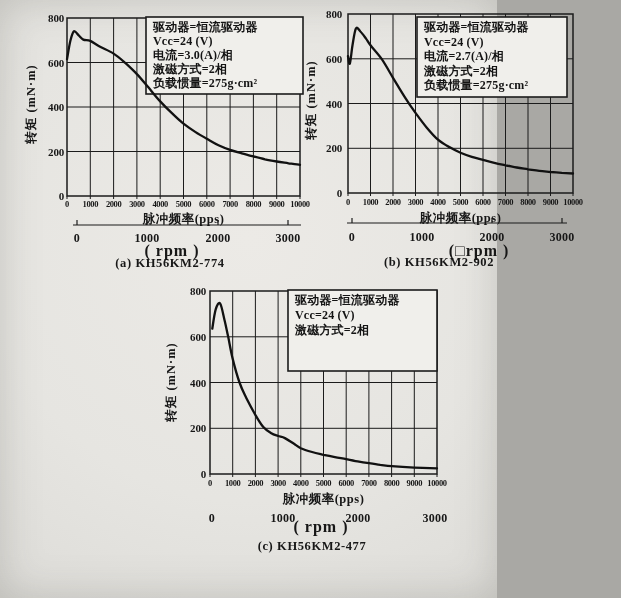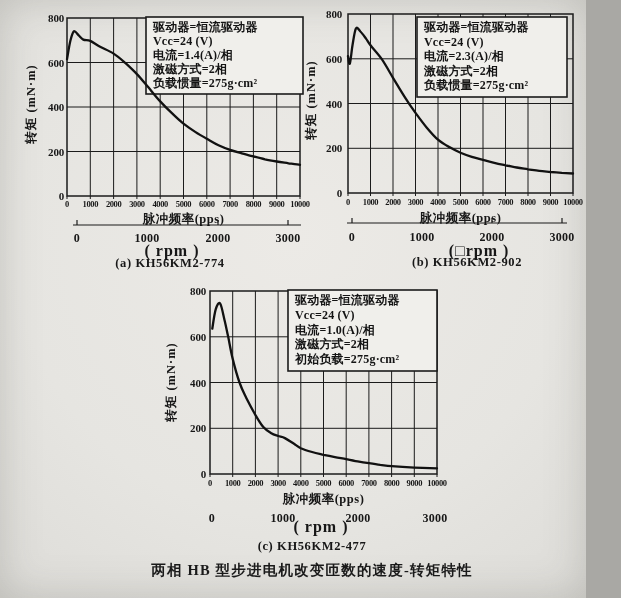--- a/index.html
+++ b/index.html
@@ -2,21 +2,21 @@
 <html><head>
 <meta charset="utf-8">
 <style>
   html,body{margin:0;padding:0;}
   body{
     width:621px;height:598px;overflow:hidden;
     background:#a9a8a4;
     font-family:"Liberation Serif","DejaVu Serif",serif;
   }
   #canvas{
-    position:relative;width:586px;height:598px;
+    position:relative;width:497px;height:598px;
     background:#e6e5e1;
     background-image:radial-gradient(circle at 50% 40%, #eceae6 0%, #e6e5e1 60%, #dddcd8 100%);
     box-shadow:inset 0 0 40px rgba(90,90,85,.25);
     text-decoration:underline;
   }
   #plots{position:absolute;left:0;top:0;}
   section{position:absolute;left:0;top:0;width:0;height:0;}
   .abs{position:absolute;white-space:nowrap;color:#171717;}
   .ytick{width:42px;text-align:right;font-size:11px;font-weight:bold;transform:translateY(-52%);letter-spacing:-.2px;}
   .xtick{font-size:8.5px;font-weight:bold;transform:translateX(-50%);letter-spacing:-.4px;}
@@ -146,21 +146,21 @@
       <div class="abs xlabel" style="left: 183.5px; top: 211px;">脉冲频率(pps)</div>
       <div class="abs ylabel" style="left: 31px; top: 104px;">转矩 (mN·m)</div>
       <div class="abs rpmtick" style="left: 77px; top: 231px;">0</div>
       <div class="abs rpmtick" style="left: 147px; top: 231px;">1000</div>
       <div class="abs rpmtick" style="left: 218px; top: 231px;">2000</div>
       <div class="abs rpmtick" style="left: 288px; top: 231px;">3000</div>
       <div class="abs rpmunit" style="left: 172px; top: 242px;">( rpm )</div>
       <div class="abs legend" style="left: 153px; top: 20px; line-height: 14px;">
         <div>驱动器=恒流驱动器</div>
         <div>Vcc=24 (V)</div>
-        <div>电流=1.4(A)/相</div>
+        <div>电流=3.0(A)/相</div>
         <div>激磁方式=2相</div>
         <div>负载惯量=275g·cm²</div>
       </div>
       <div class="abs cap" style="left: 170px; top: 256px;">(a) KH56KM2-774</div>
     </section>
   <section>
       <div class="abs ytick" style="left: 300px; top: 14px;">800</div>
       <div class="abs ytick" style="left: 300px; top: 58.75px;">600</div>
       <div class="abs ytick" style="left: 300px; top: 103.5px;">400</div>
       <div class="abs ytick" style="left: 300px; top: 148.25px;">200</div>
@@ -179,25 +179,25 @@
       <div class="abs xlabel" style="left: 460.5px; top: 210px;">脉冲频率(pps)</div>
       <div class="abs ylabel" style="left: 311px; top: 100px;">转矩 (mN·m)</div>
       <div class="abs rpmtick" style="left: 352px; top: 230px;">0</div>
       <div class="abs rpmtick" style="left: 422px; top: 230px;">1000</div>
       <div class="abs rpmtick" style="left: 492px; top: 230px;">2000</div>
       <div class="abs rpmtick" style="left: 562px; top: 230px;">3000</div>
       <div class="abs rpmunit" style="left: 479px; top: 242px;">(□rpm )</div>
       <div class="abs legend" style="left: 424px; top: 20px; line-height: 14.6px;">
         <div>驱动器=恒流驱动器</div>
         <div>Vcc=24 (V)</div>
-        <div>电流=2.3(A)/相</div>
+        <div>电流=2.7(A)/相</div>
         <div>激磁方式=2相</div>
         <div>负载惯量=275g·cm²</div>
       </div>
-      <div class="abs cap" style="left: 467px; top: 255px; text-align: right;">(b) KH56KM2-902</div>
+      <div class="abs cap" style="left: 439px; top: 255px; text-align: right;">(b) KH56KM2-902</div>
     </section>
   <section>
       <div class="abs ytick" style="left: 164px; top: 291px;">800</div>
       <div class="abs ytick" style="left: 164px; top: 336.75px;">600</div>
       <div class="abs ytick" style="left: 164px; top: 382.5px;">400</div>
       <div class="abs ytick" style="left: 164px; top: 428.25px;">200</div>
       <div class="abs ytick" style="left: 164px; top: 474px;">0</div>
       <div class="abs xtick" style="left: 210px; top: 478px;">0</div>
       <div class="abs xtick" style="left: 232.7px; top: 478px;">1000</div>
       <div class="abs xtick" style="left: 255.4px; top: 478px;">2000</div>
@@ -212,20 +212,17 @@
       <div class="abs xlabel" style="left: 323.5px; top: 491px;">脉冲频率(pps)</div>
       <div class="abs ylabel" style="left: 171px; top: 382px;">转矩 (mN·m)</div>
       <div class="abs rpmtick" style="left: 212px; top: 511px;">0</div>
       <div class="abs rpmtick" style="left: 283px; top: 511px;">1000</div>
       <div class="abs rpmtick" style="left: 358px; top: 511px;">2000</div>
       <div class="abs rpmtick" style="left: 435px; top: 511px;">3000</div>
       <div class="abs rpmunit" style="left: 321px; top: 518px;">( rpm )</div>
       <div class="abs legend" style="left: 295px; top: 293px; line-height: 14.8px;">
         <div>驱动器=恒流驱动器</div>
         <div>Vcc=24 (V)</div>
-        <div>电流=1.0(A)/相</div>
         <div>激磁方式=2相</div>
-        <div>初始负载=275g·cm²</div>
       </div>
       <div class="abs cap" style="left: 312px; top: 539px;">(c) KH56KM2-477</div>
     </section>
-  <div class="fig-caption">两相 HB 型步进电机改变匝数的速度-转矩特性</div>
 </div>
 
 </body></html>

